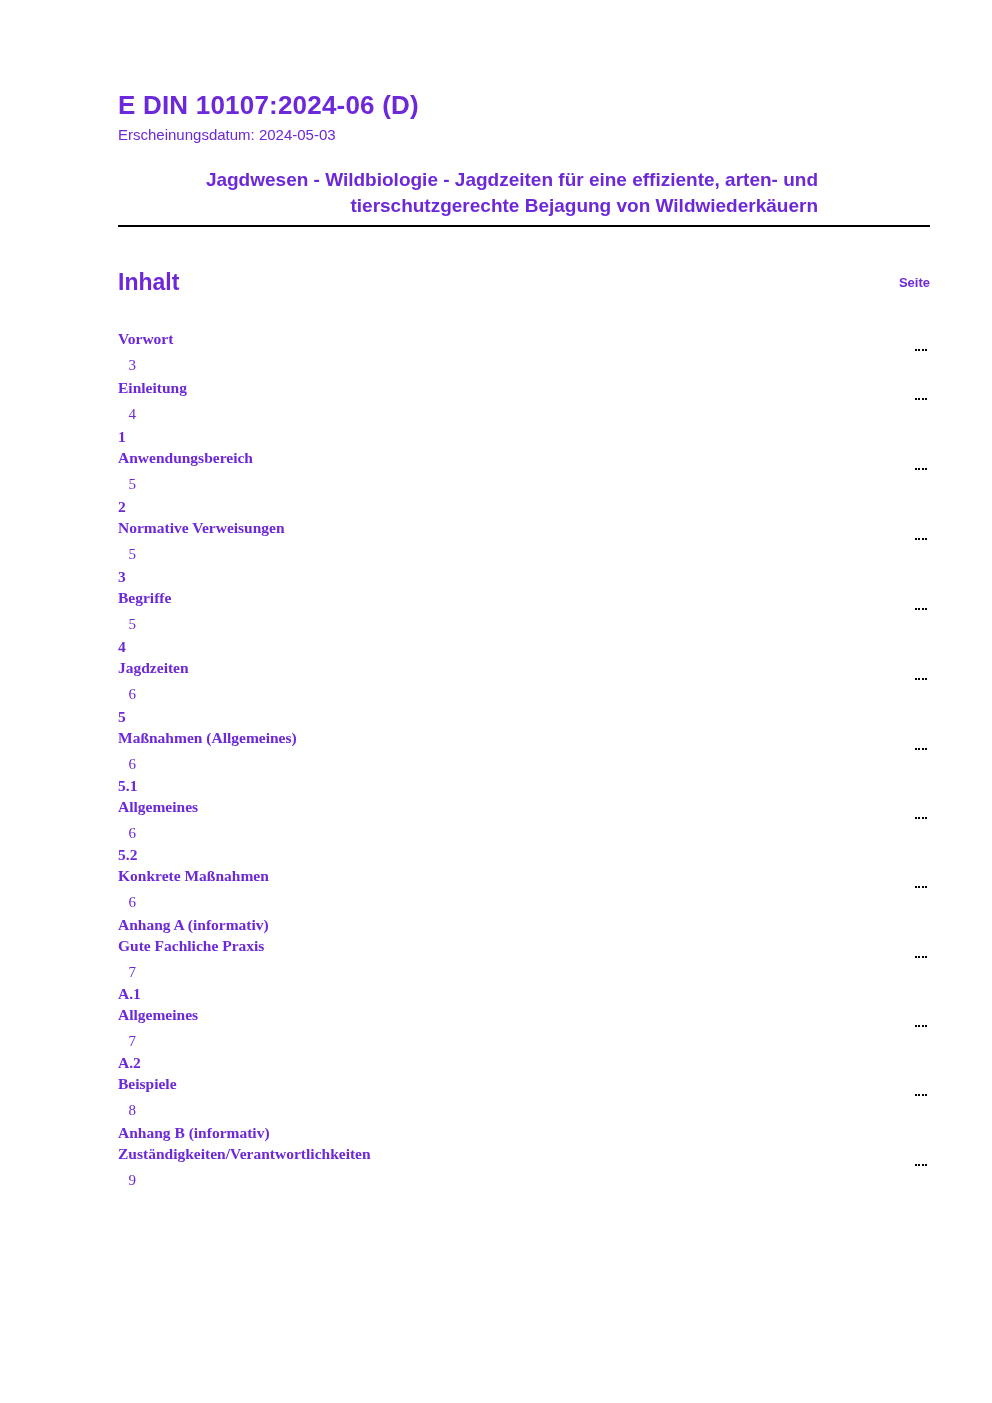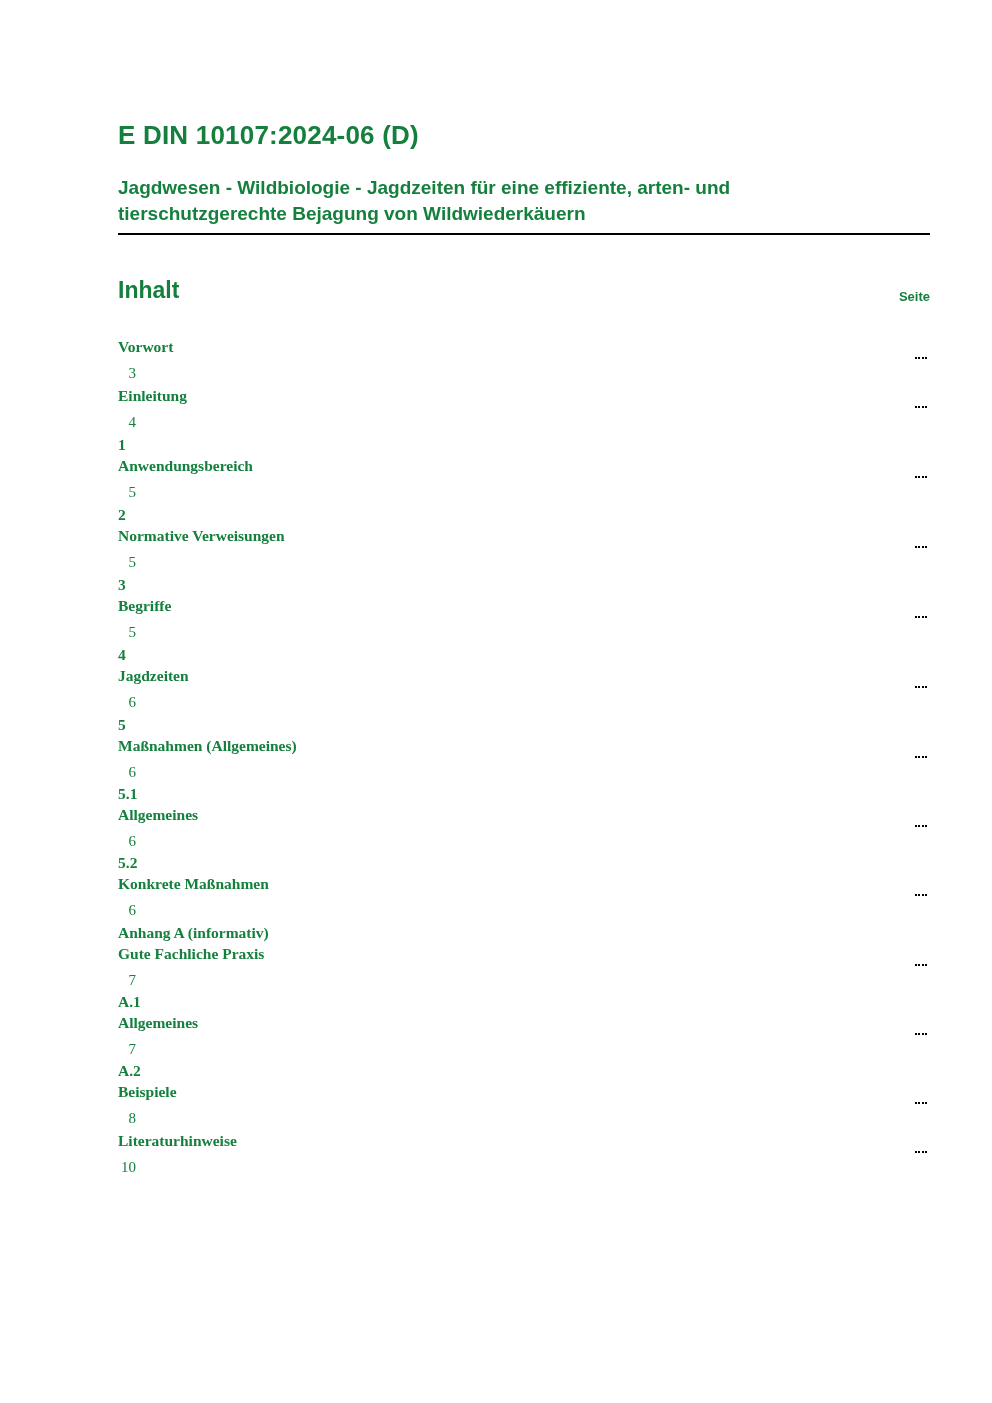--- a/index.html
+++ b/index.html
@@ -3,54 +3,55 @@
 <meta charset="utf-8">
 <style>
   html, body { margin: 0; padding: 0; background: #e8e8e8; }
   .page {
     position: relative;
     width: 992px;
     height: 1403px;
     margin: 0 auto;
     background: #ffffff;
     box-sizing: border-box;
-    padding: 120px 62px 60px 118px;
-    color: #15803d;
+    padding: 90px 62px 60px 118px;
+    color: #6d28d9;
   }
   
   .doc-number {
     font-family: "Liberation Sans", sans-serif;
     font-size: 26px;
     font-weight: bold;
     margin: 0;
     letter-spacing: 0.2px;
   }
   .pub-date {
     font-family: "Liberation Sans", sans-serif;
     font-size: 15px;
     margin-top: 5px;
   }
   .doc-title-wrap {
     margin-top: 24px;
     border-bottom: 2px solid #000;
     padding-bottom: 7px;
+    text-align: right;
   }
   .doc-title {
     font-family: "Liberation Sans", sans-serif;
     font-size: 19px;
     font-weight: bold;
     line-height: 1.35;
     margin: 0;
     max-width: 700px;
   }
   
   .toc-header {
     display: flex;
     justify-content: space-between;
-    align-items: flex-end;
+    align-items: center;
     margin-top: 42px;
   }
   .toc-heading {
     font-family: "Liberation Sans", sans-serif;
     font-size: 23px;
     font-weight: bold;
   }
   .toc-page-label {
     font-family: "Liberation Sans", sans-serif;
     font-size: 13px;
@@ -99,20 +100,21 @@
     font-size: 15px;
   }
 </style>
 </head>
 <body>
 
 <div class="page">
 
   <h1 class="doc-number">E DIN 10107:2024-06 (D)</h1>
 
+  <div class="pub-date">Erscheinungsdatum: 2024-05-03</div>
 
   <div class="doc-title-wrap">
     <h2 class="doc-title">Jagdwesen - Wildbiologie - Jagdzeiten für eine effiziente, arten- und tierschutzgerechte Bejagung von Wildwiederkäuern</h2>
   </div>
 
   <div class="toc-header">
     <span class="toc-heading">Inhalt</span>
     <span class="toc-page-label">Seite</span>
   </div>
 
@@ -181,19 +183,20 @@
         <span class="toc-dots"></span>
         <span class="toc-page">7</span>
       </div>
       <div class="toc-row">
         <span class="toc-num">A.2</span>
         <span class="toc-label">Beispiele</span>
         <span class="toc-dots"></span>
         <span class="toc-page">8</span>
       </div>
       <div class="toc-row gap">
-        <span class="toc-label">Literaturhinweise</span>
-        <span class="toc-dots"></span>
-        <span class="toc-page">10</span>
+        <span class="toc-num">Anhang B (informativ)</span>
+        <span class="toc-label">Zuständigkeiten/Verantwortlichkeiten</span>
+        <span class="toc-dots"></span>
+        <span class="toc-page">9</span>
       </div>
     </div>
 
 </div>
 
 </body></html>

